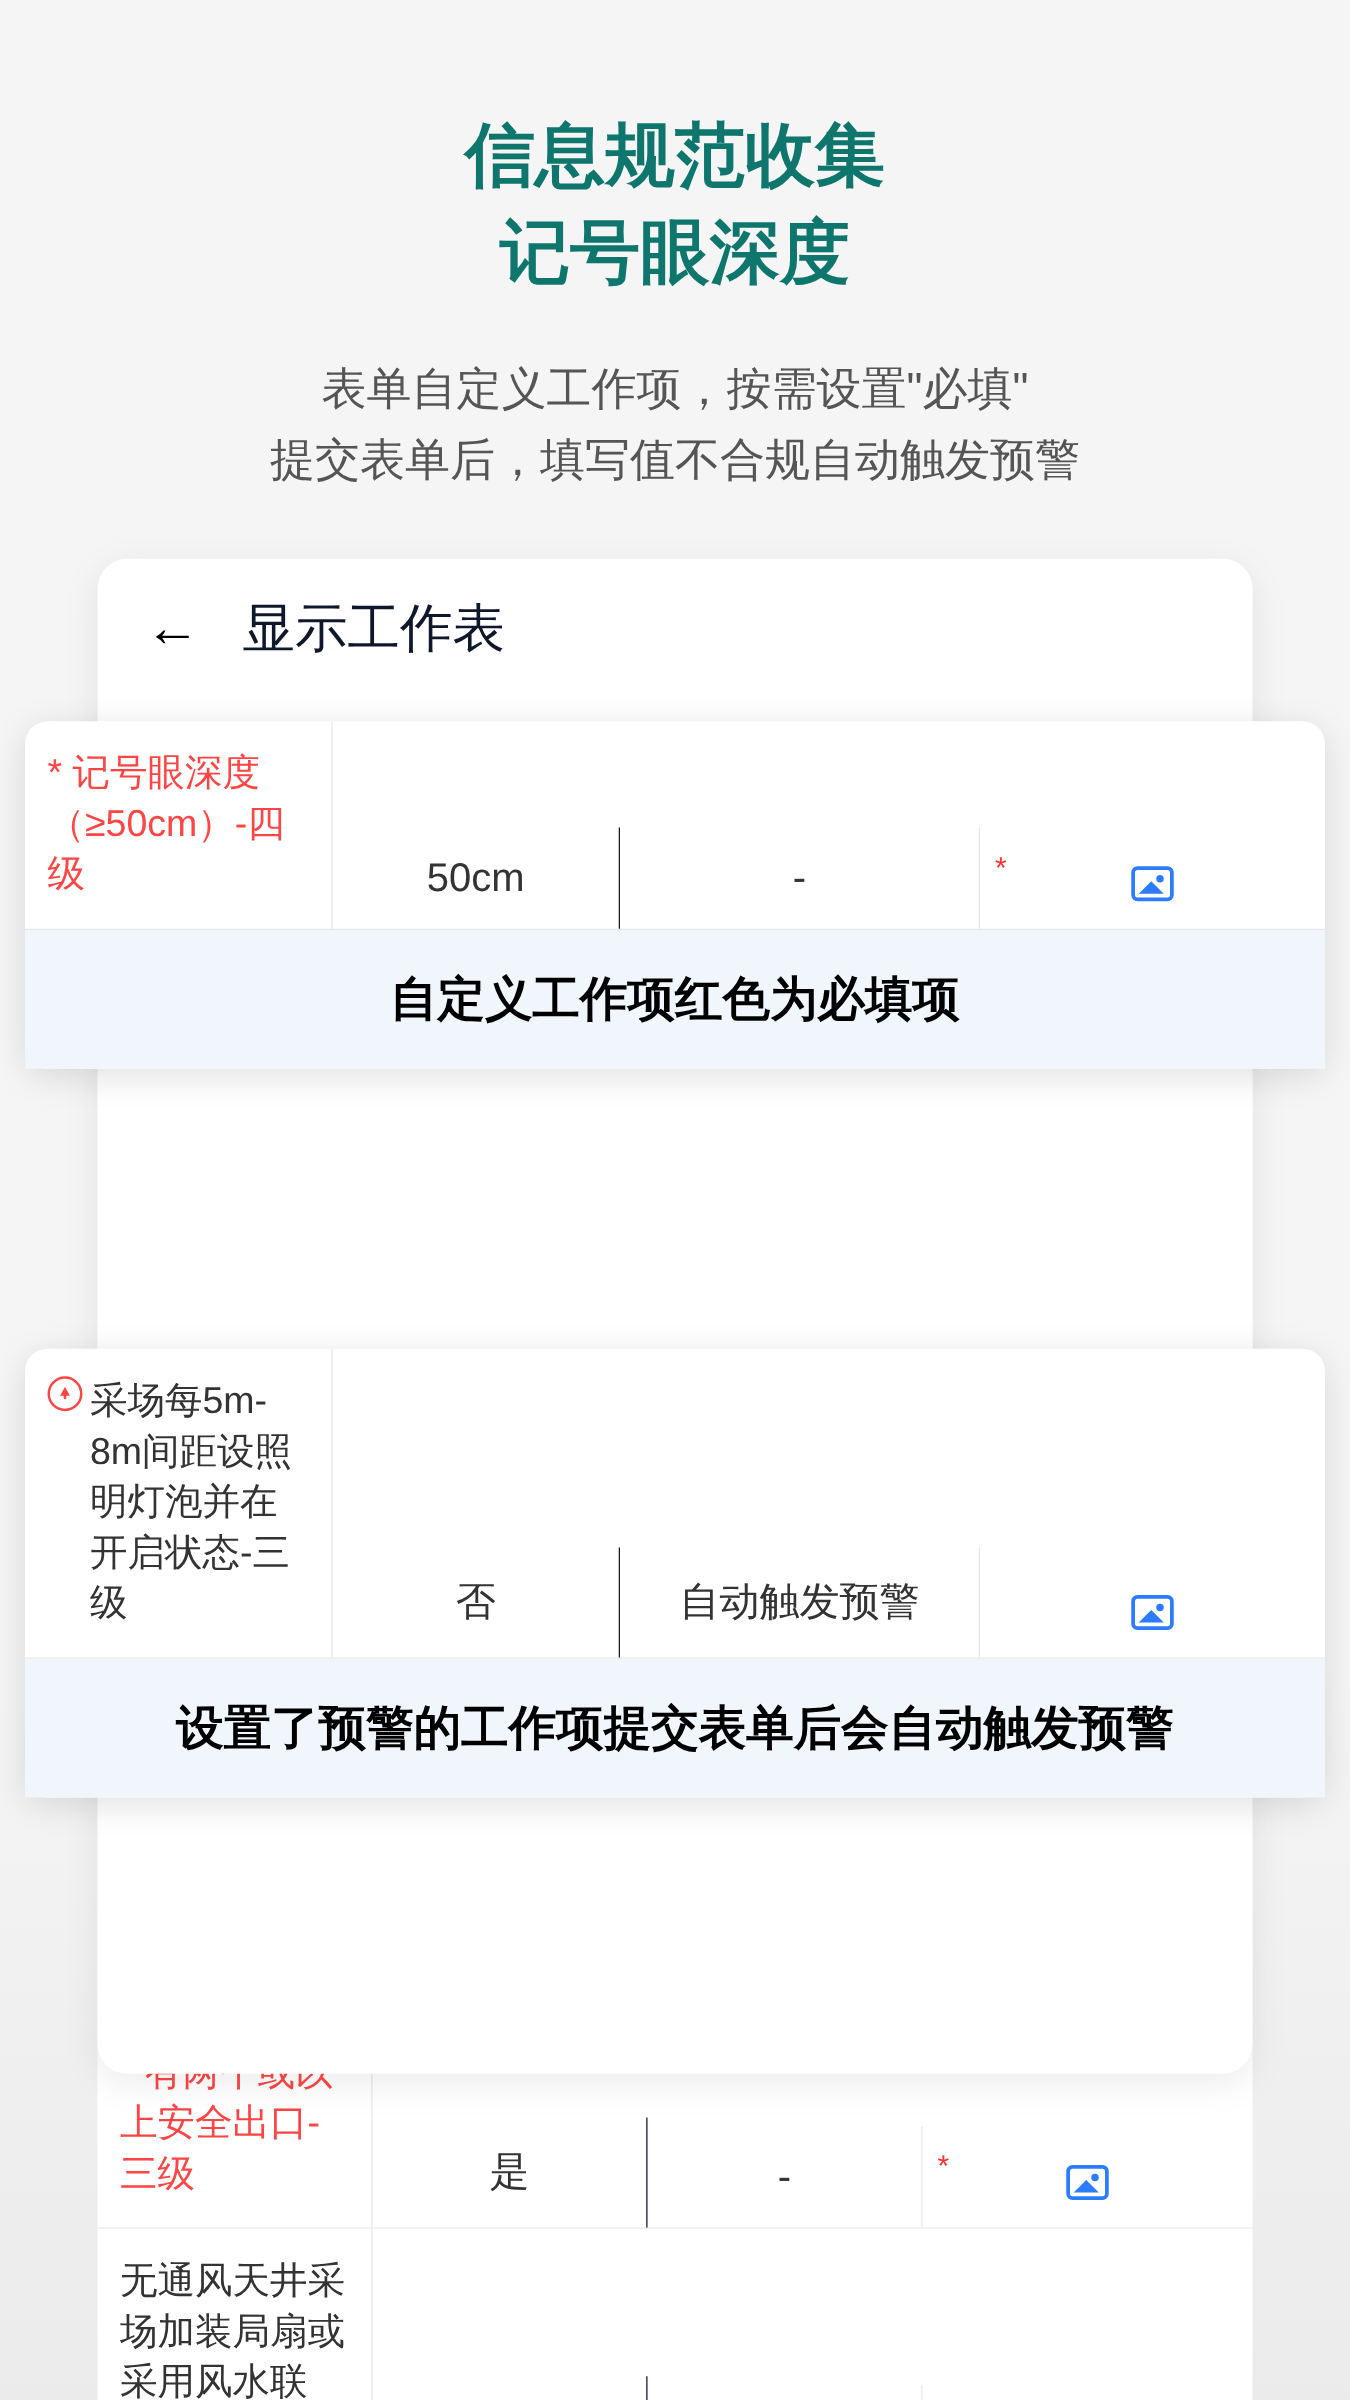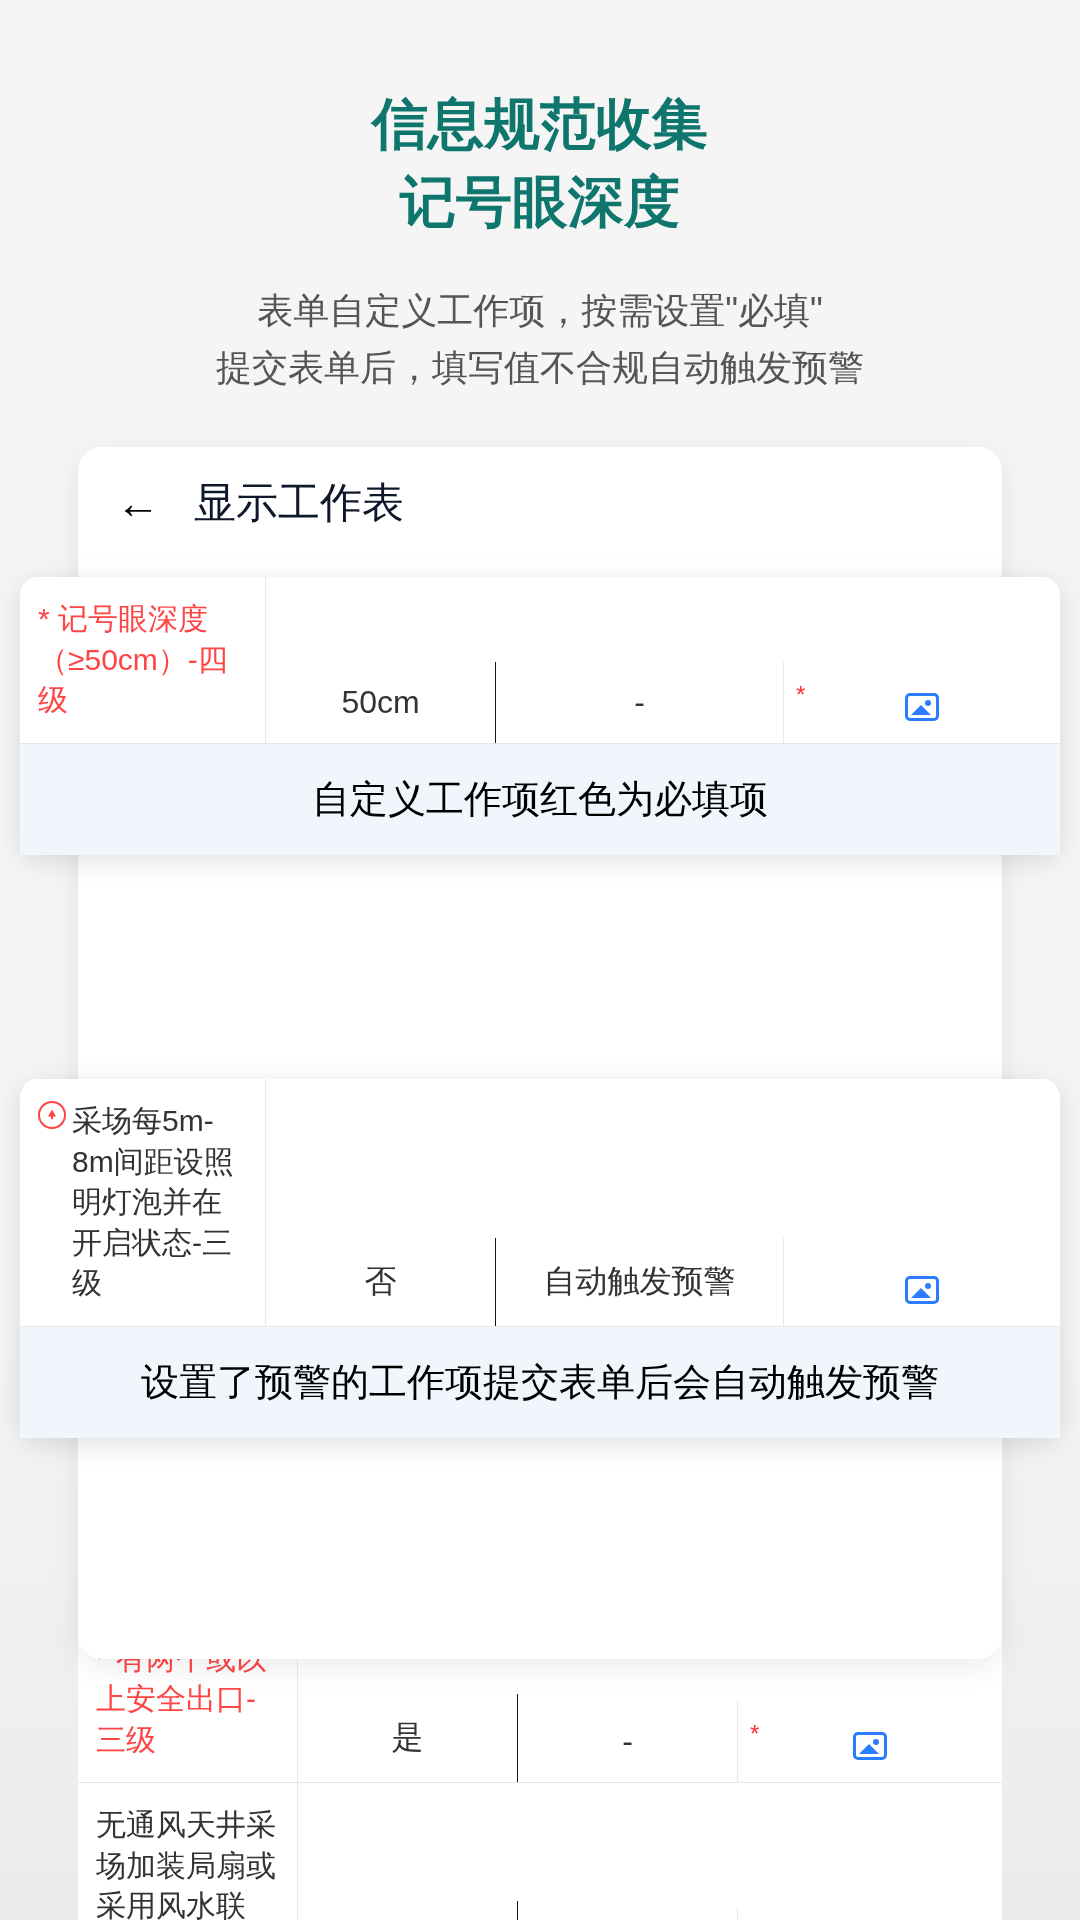--- a/index.html
+++ b/index.html
@@ -57,21 +57,21 @@
       content: ""; position: absolute; left: 3px; bottom: 3px; width: 0; height: 0;
       border-left: 10px solid transparent; border-right: 10px solid transparent;
       border-bottom: 10px solid #2b7cff;
     }
     .img-icon::before {
       content: ""; position: absolute; top: 4px; right: 5px; width: 6px; height: 6px;
       background: #2b7cff; border-radius: 50%;
     }
     .footer-note {
       background: #f0f6fc; padding: 30px 0; text-align: center;
-      font-size: 38px; font-weight: 400; color: #000;
+      font-size: 38px; font-weight: 700; color: #000;
     }
     .alarm-icon {
       display: inline-block; width: 28px; height: 28px; border: 2.5px solid #ff4444;
       border-radius: 50%; position: relative; margin-right: 6px; vertical-align: middle; flex-shrink: 0;
     }
     .alarm-icon::after {
       content: ""; position: absolute; top: 50%; left: 50%; transform: translate(-50%,-55%);
       width: 10px; height: 10px; background: #ff4444;
       clip-path: polygon(50% 0, 90% 70%, 60% 70%, 60% 100%, 40% 100%, 40% 70%, 10% 70%);
       border-radius: 2px 2px 0 0;

